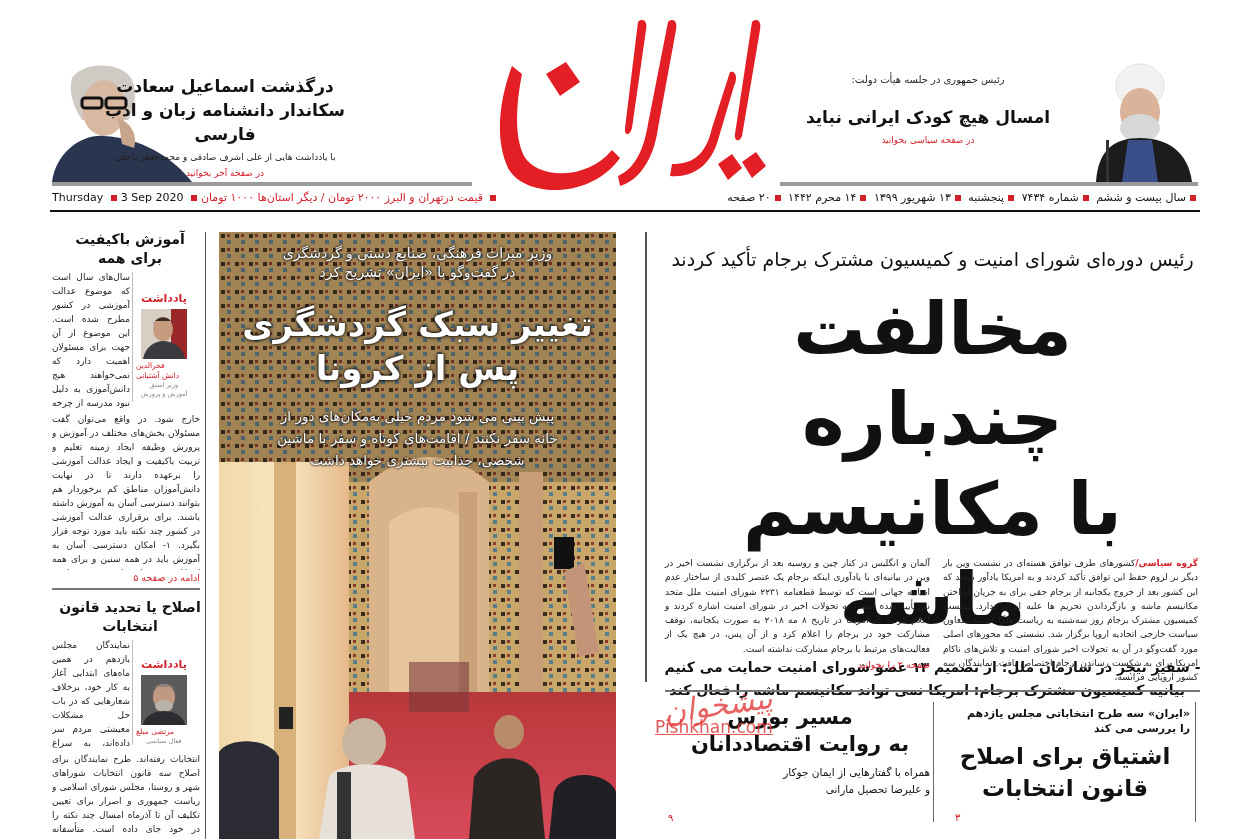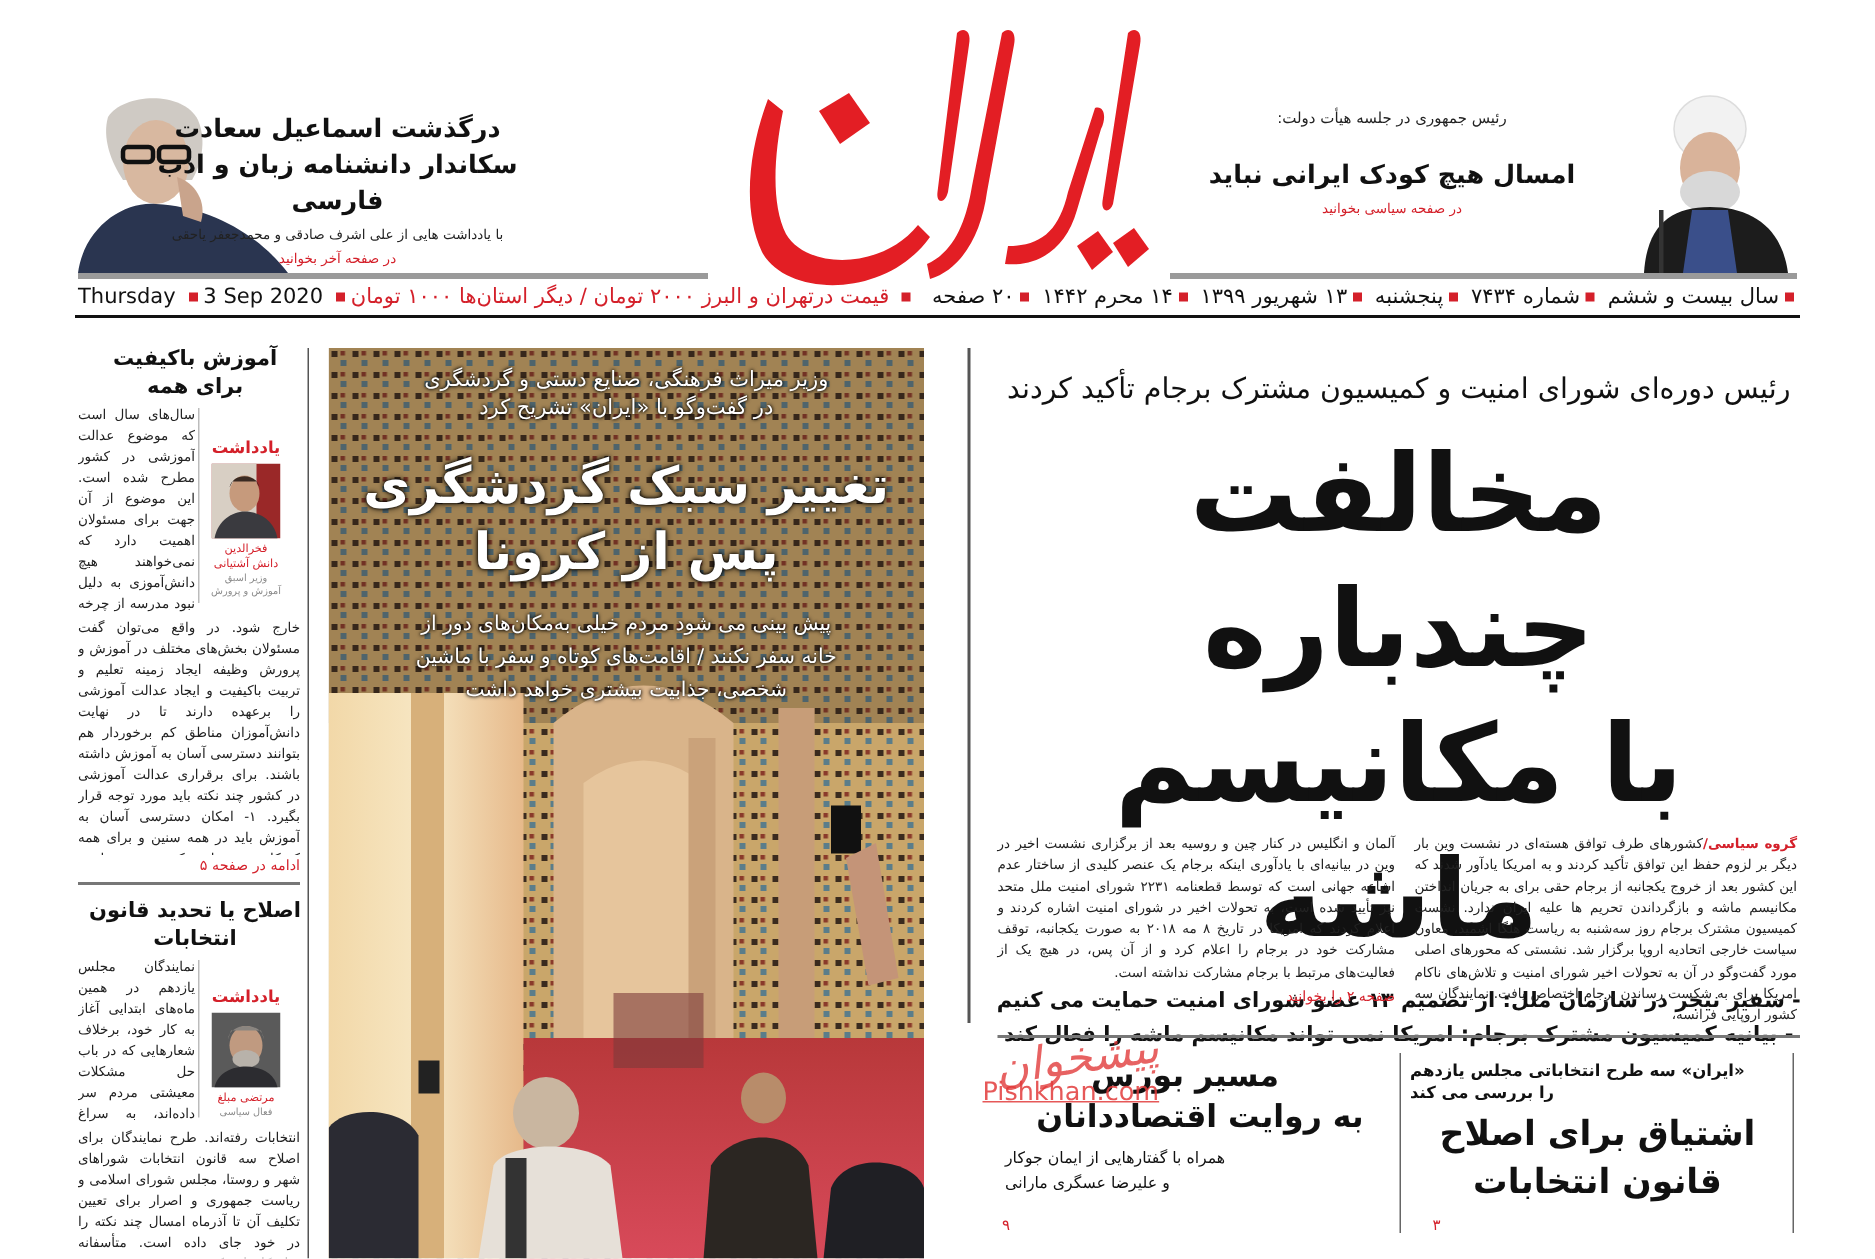--- a/index.html
+++ b/index.html
@@ -20,59 +20,59 @@
   .teaser-link { font-size: 9px; color: #d4202a; margin-top: 6px; }
 
   .teaser-left { left: 50px; top: 60px; width: 420px; height: 125px; }
   .teaser-left .photo { position: absolute; left: 2px; top: 0; width: 155px; height: 122px; }
   .teaser-left .txt { position: absolute; right: 110px; top: 14px; width: 270px; }
   .teaser-sub { font-size: 9px; color: #222; margin-top: 6px; }
 
   .rule-grey { height: 4px; background: #9a9a9a; }
   .rule-black { height: 2px; background: #111; }
 
-  .infobar { top: 188px; height: 20px; font-size: 14px; line-height: 20px; white-space: nowrap; }
+  .infobar { top: 188px; height: 20px; font-size: 11px; line-height: 20px; white-space: nowrap; }
   .infobar .sq { display: inline-block; width: 6px; height: 6px; background: #d4202a; margin: 0 4px; vertical-align: middle; }
   .info-right { right: 50px; color: #111; direction: rtl; }
   .info-left { left: 52px; direction: ltr; }
   .info-left .price { color: #d4202a; direction: rtl; unicode-bidi: embed; }
 
   
   .lead { left: 655px; top: 228px; width: 555px; margin-top: 16px; }
   .lead-kicker { font-size: 19px; line-height: 30px; text-align: center; direction: rtl; color: #111; }
   .lead-headline { font-size: 72px; font-weight: bold; line-height: 90px; text-align: center; direction: rtl; margin-top: 10px; letter-spacing: -1px; }
   .lead-bullets { margin-top: 12px; direction: rtl; text-align: center; font-size: 14px; font-weight: bold; line-height: 23px; }
   .vrule { position: absolute; width: 2px; background: #555; }
 
   .body-col { font-size: 9px; line-height: 14.3px; color: #222; direction: rtl; text-align: justify; }
   .body-col .tag { color: #d4202a; font-weight: bold; }
   .more-link { color: #d4202a; font-size: 9.5px; margin-top: 2px; }
 
   
   .box-rule { height: 2px; background: #777; }
   .lower-title { font-size: 21px; font-weight: bold; line-height: 27px; text-align: center; direction: rtl; }
-  .lower-sub { font-size: 10.5px; line-height: 17px; text-align: left; direction: rtl; }
+  .lower-sub { font-size: 10.5px; line-height: 17px; text-align: right; direction: rtl; }
   .page-no { font-size: 10px; color: #d4202a; }
 
   
   .photo-story { left: 219px; top: 232px; width: 397px; height: 686px; overflow: hidden; }
   .photo-story .bg { position: absolute; inset: 0; }
   .ps-kicker { position: absolute; top: 12px; left: 0; right: 0; font-size: 14px; line-height: 19px; color: #fff; text-align: center; direction: rtl; text-shadow: 0 0 3px #000, 0 0 2px #000; }
   .ps-title { position: absolute; top: 70px; left: 0; right: 0; font-size: 34px; font-weight: bold; line-height: 44px; color: #fff; text-align: center; direction: rtl; text-shadow: 0 0 4px #000, 0 0 2px #000; }
   .ps-deck { position: absolute; top: 173px; left: 6px; right: 6px; font-size: 13.5px; line-height: 22px; color: #fff; text-align: center; direction: rtl; text-shadow: 0 0 3px #000, 0 0 2px #000; }
   .ps-credit { position: absolute; left: 4px; bottom: 6px; font-size: 7px; color: #fff; writing-mode: vertical-rl; transform: rotate(180deg); }
   .ps-credit-bar { position: absolute; left: 2px; bottom: 0; width: 5px; height: 10px; background: #d4202a; }
 
   
   .side { left: 50px; width: 160px; }
   .side-title { font-size: 14px; font-weight: bold; line-height: 19px; text-align: center; direction: rtl; }
   .side-col { font-size: 9px; line-height: 14px; color: #222; direction: rtl; text-align: justify; }
   .note-label { color: #d4202a; font-weight: bold; font-size: 11px; direction: rtl; text-align: center; }
   .author-photo { width: 46px; height: 50px; }
-  .author-name { color: #d4202a; font-size: 7.5px; line-height: 10px; text-align: center; direction: rtl; }
+  .author-name { color: #d4202a; font-size: 7.5px; line-height: 10px; text-align: left; direction: rtl; }
   .author-role { color: #888; font-size: 6.5px; line-height: 9px; text-align: center; direction: rtl; }
 
   .watermark { left: 655px; top: 688px; }
   .wm-fa { font-family: "DejaVu Serif", serif; font-style: italic; font-size: 30px; color: #e23b3b; opacity: 0.8; direction: rtl; transform: rotate(-8deg); }
   .wm-en { font-size: 17px; color: #e23b3b; opacity: 0.85; margin-top: -6px; text-decoration: underline; }
 </style>
 </head>
 <body>
 
 <div class="abs logo">
@@ -184,21 +184,21 @@
   <div class="lower-sub" style="font-weight:bold; font-size:11px; line-height:15px;">را بررسی می کند</div>
   <div class="lower-title" style="font-size:23px; line-height:32px; margin-top:4px;">اشتیاق برای اصلاح</div>
   <div class="lower-title" style="font-size:23px; line-height:32px;">قانون انتخابات</div>
 </div>
 <div class="abs page-no" style="left:955px; top:812px;">۳</div>
 
 <div class="abs" style="left:670px; top:704px; width:260px;">
   <div class="lower-title" style="padding-right:20px;">مسیر بورس</div>
   <div class="lower-title">به روایت اقتصاددانان</div>
   <div class="lower-sub" style="margin-top:6px;">همراه با گفتارهایی از ایمان جوکار</div>
-  <div class="lower-sub">و علیرضا عسگری مارانی</div>
+  <div class="lower-sub">و علیرضا تحصیل مارانی</div>
 </div>
 <div class="abs page-no" style="left:668px; top:812px;">۹</div>
 
 <div class="abs watermark">
   <div class="wm-fa">پیشخوان</div>
   <div class="wm-en">Pishkhan.com</div>
 </div>
 
 <div class="vrule" style="left:205px; top:232px; width:1px; height:607px; background:#555;"></div>
 

